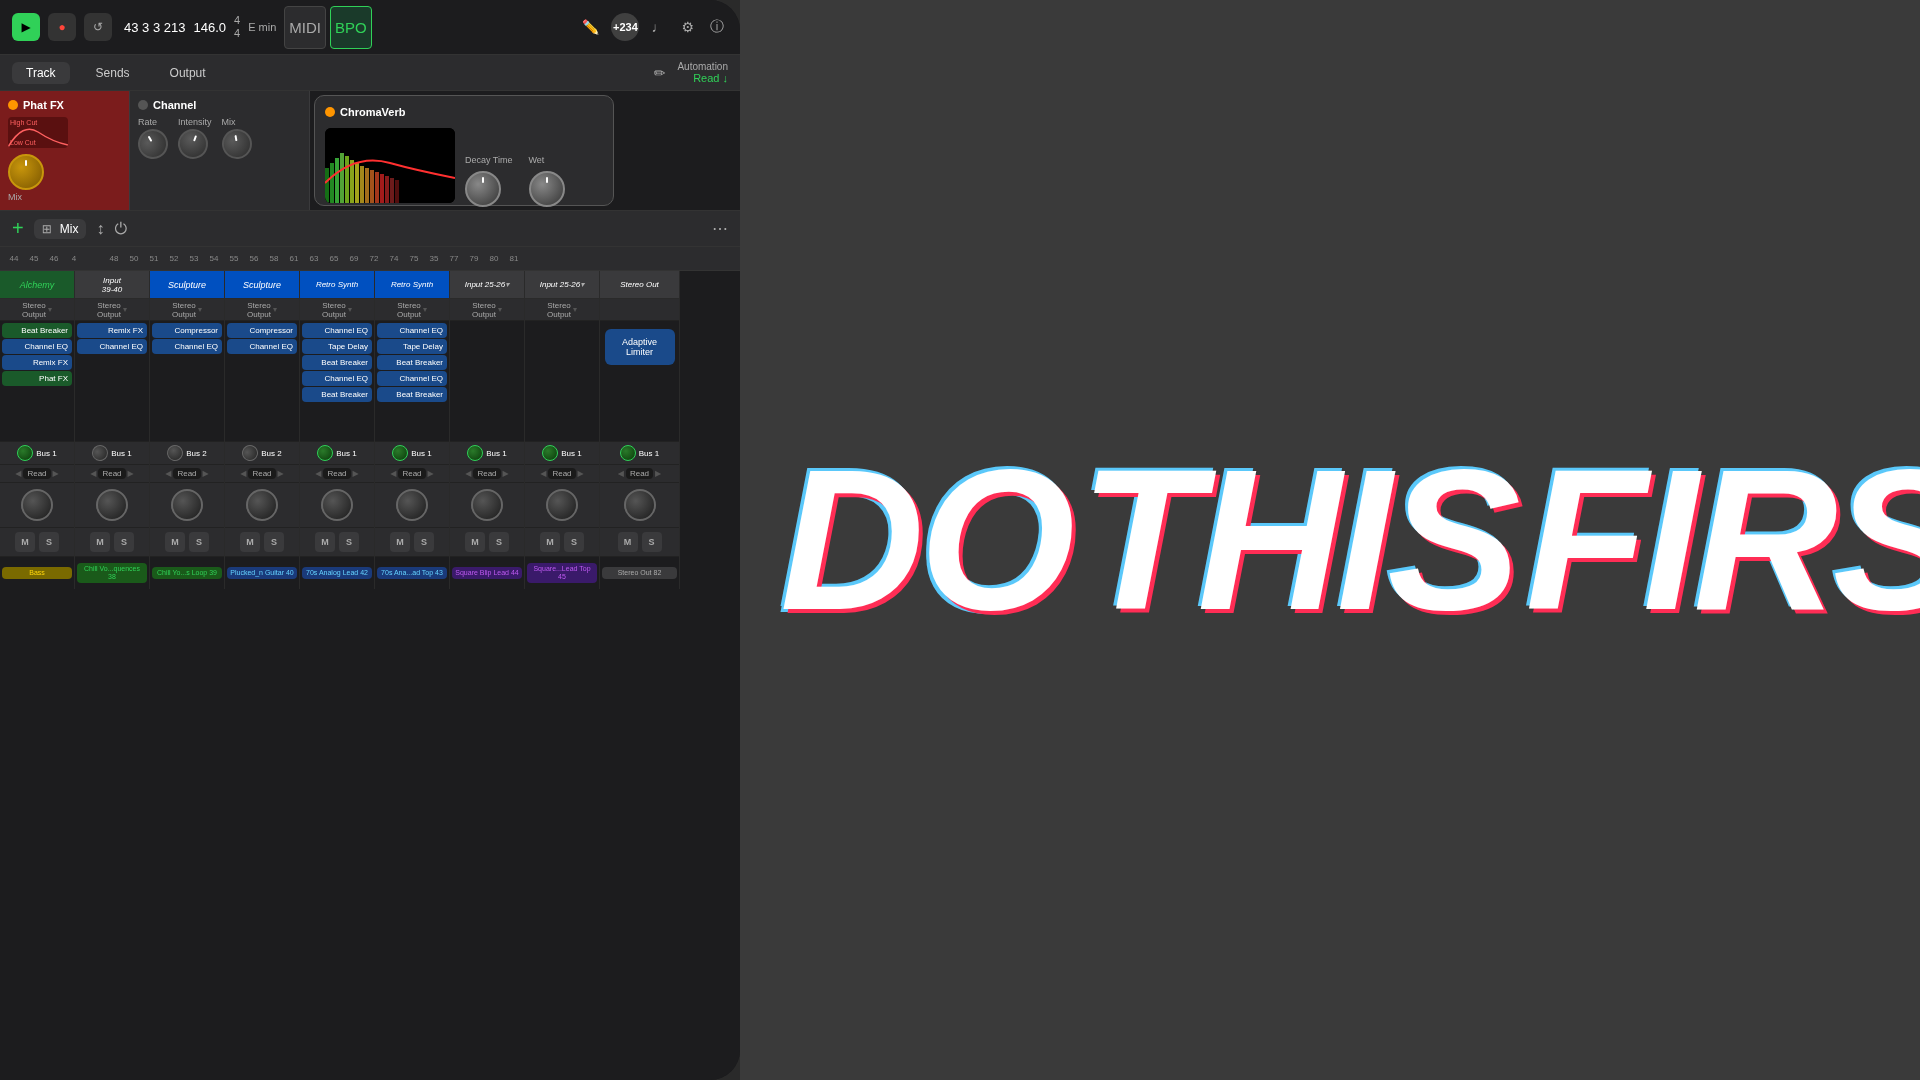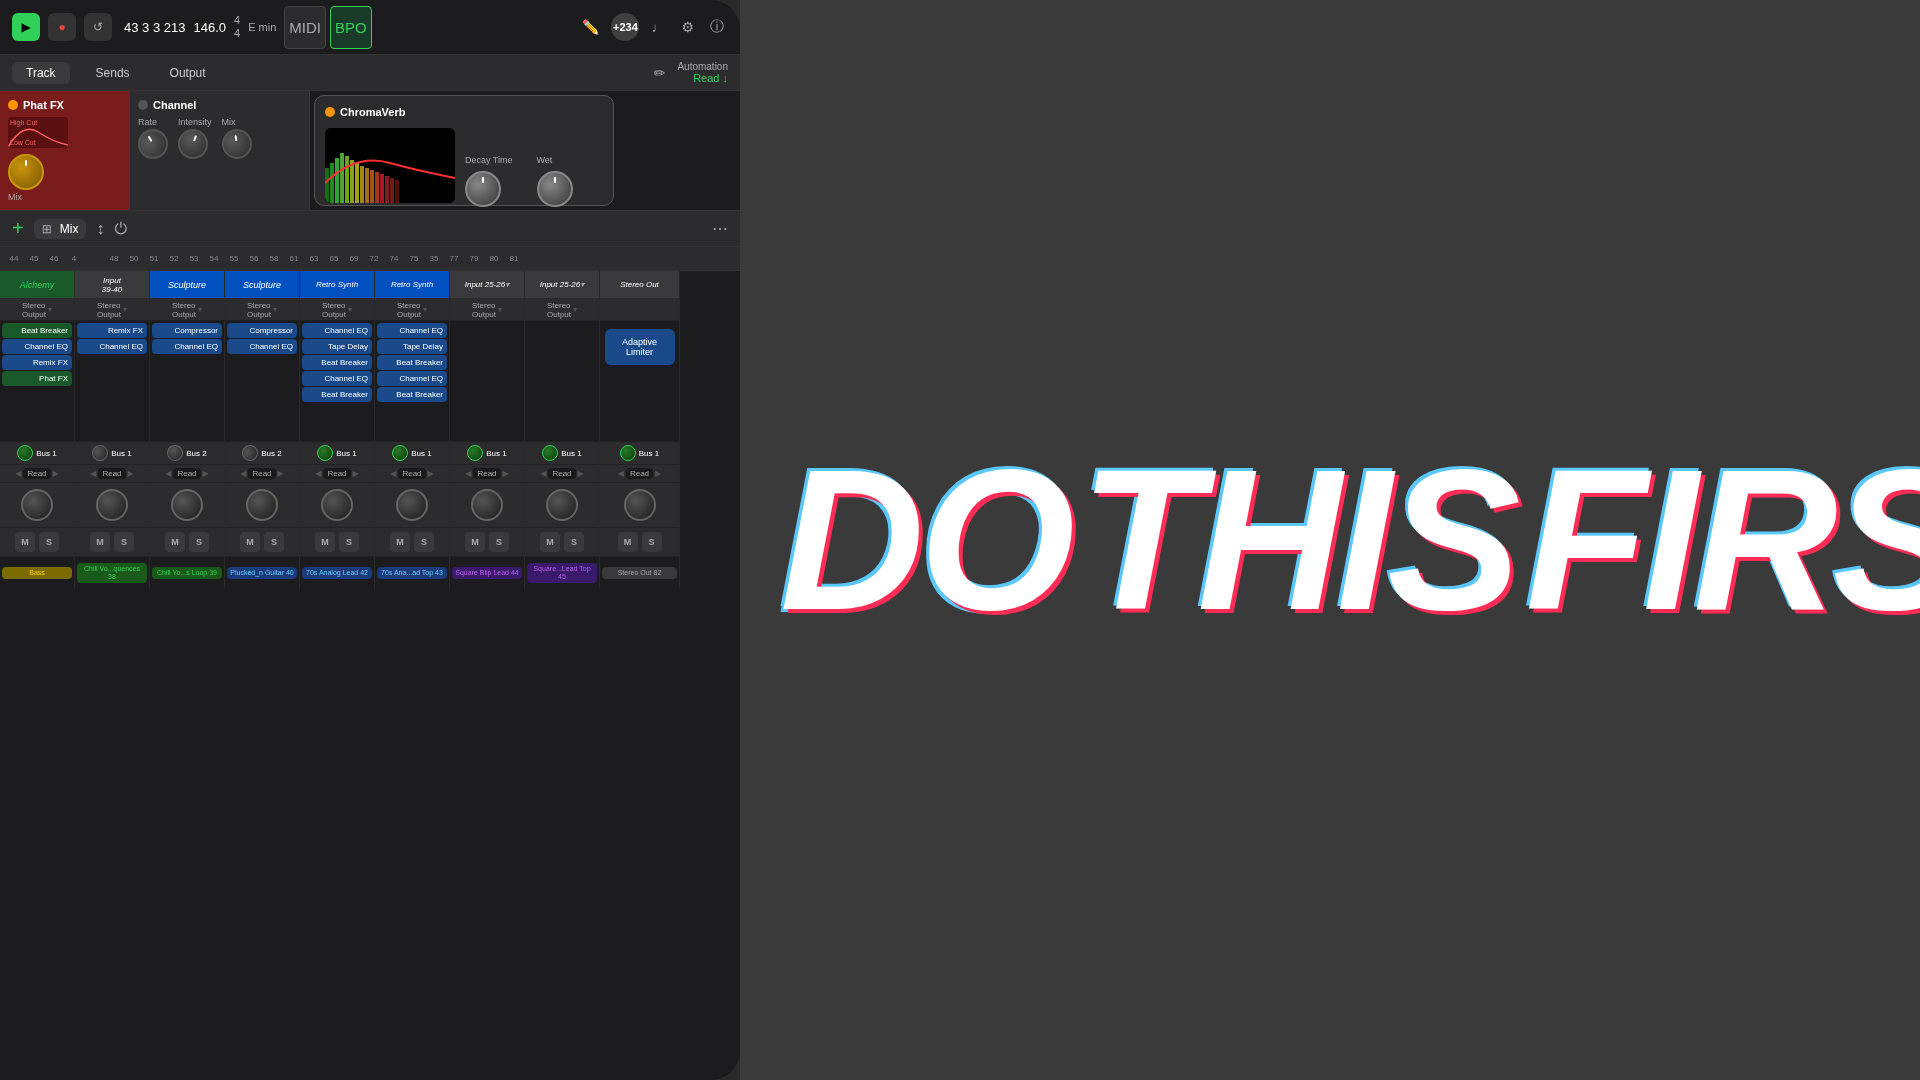--- a/index.html
+++ b/index.html
@@ -235,21 +235,21 @@
     .chromaverb-viz {
       width: 130px;
       height: 75px;
       background: #000;
       border-radius: 6px;
       overflow: hidden;
       position: relative;
     }
     .chromaverb-controls {
       display: flex;
-      gap: 24px;
+      gap: 16px;
       margin-top: 31px;
     }
 
     
     #mixer-header {
       background: #2c2c2e;
       height: 36px;
       display: flex;
       align-items: center;
       padding: 0 12px;
@@ -330,20 +330,21 @@
     }
     .strip-instrument.green { background: #1a5a2a; color: #30d158; }
     .strip-instrument.blue-bright { background: #0050c0; }
 
     
     .strip-output {
       background: #2c2c2e;
       padding: 8px 4px;
       font-size: 8px;
       color: #aaa;
+      text-align: center;
       border-bottom: 1px solid #222;
       height: 22px;
       display: flex;
       align-items: center;
       justify-content: center;
       gap: 2px;
     }
 
     
     .strip-plugins {

